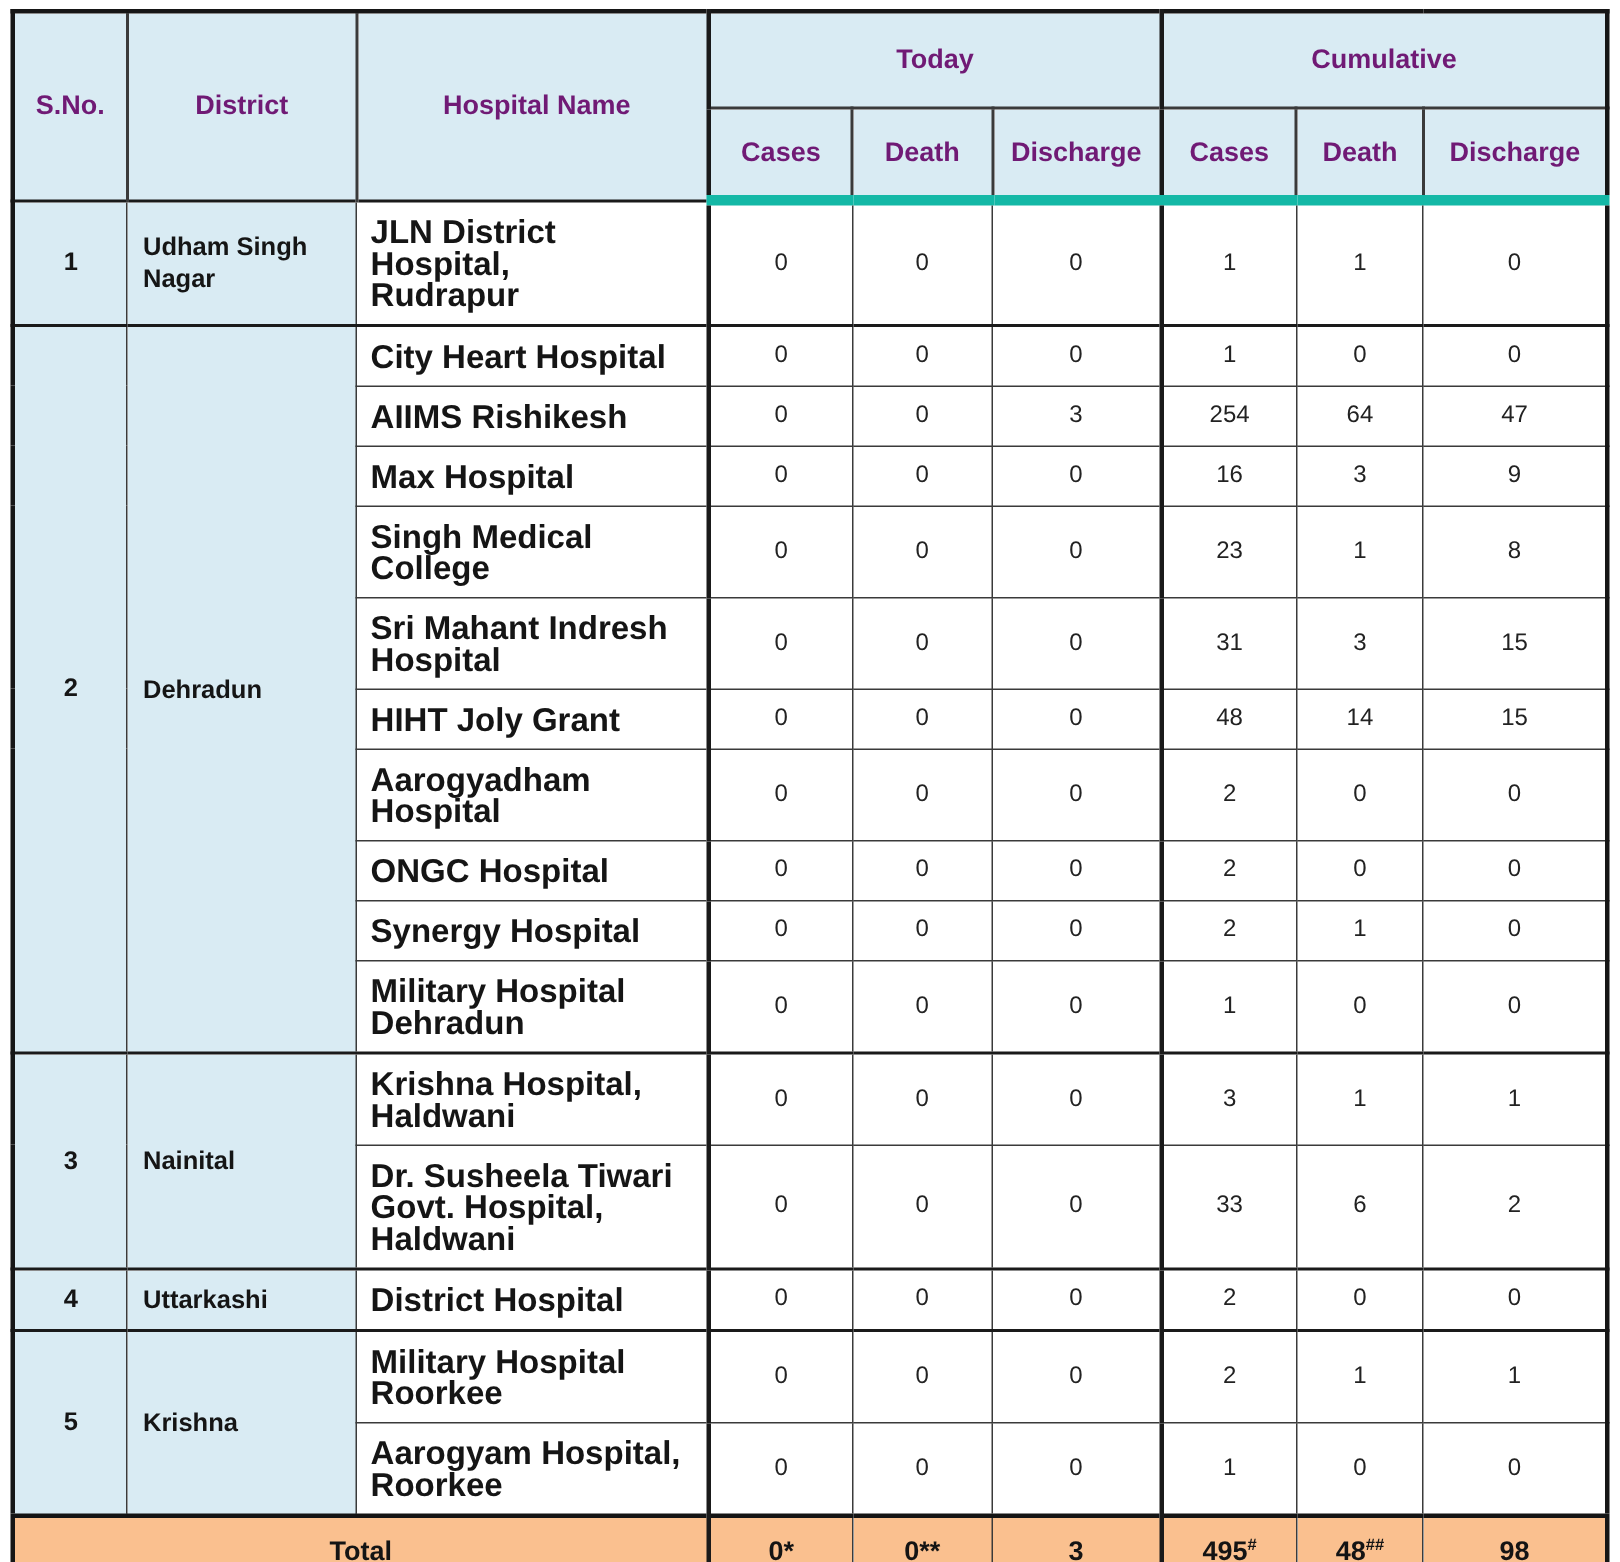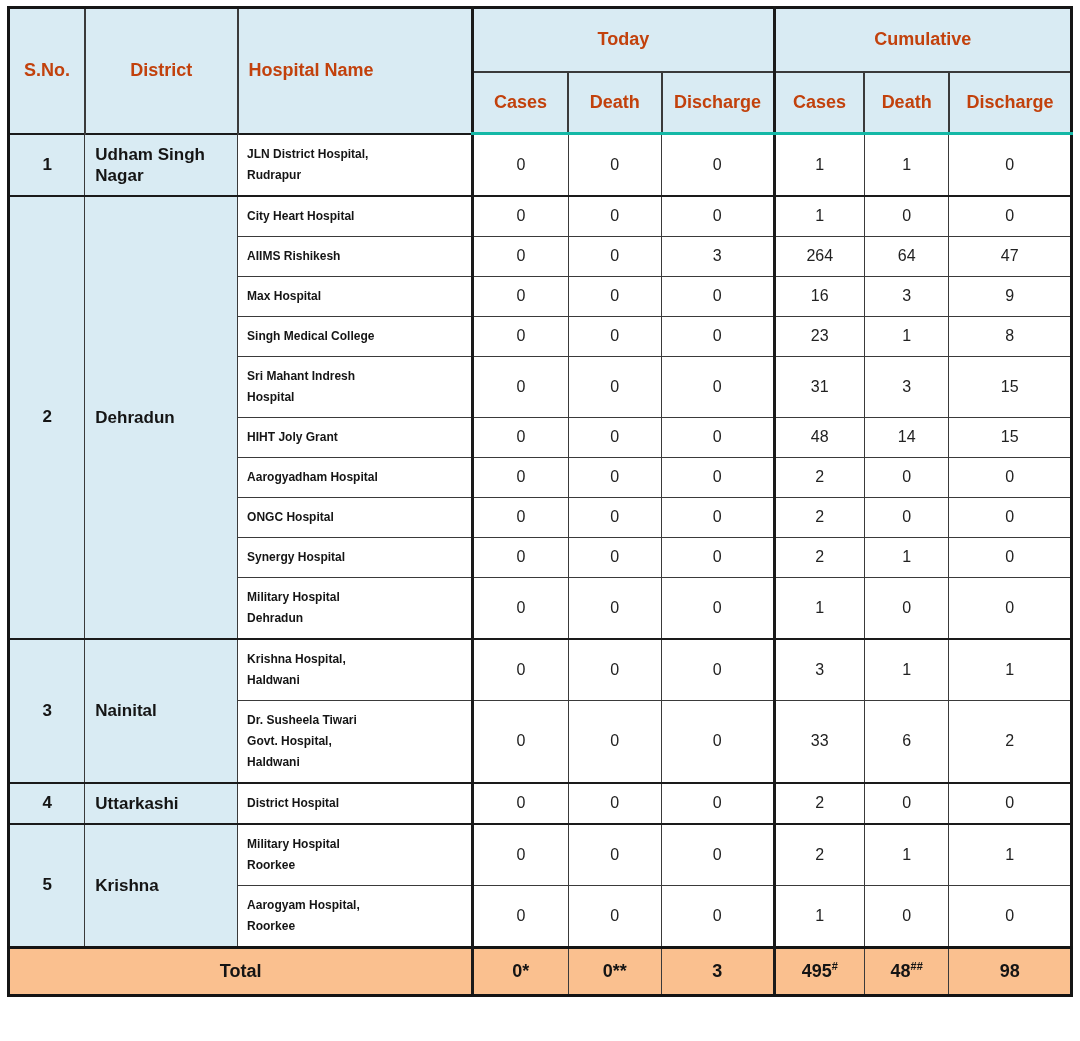--- a/index.html
+++ b/index.html
@@ -33,30 +33,30 @@
     border: 1.5px solid #3a3a3a;
     vertical-align: middle;
     overflow: hidden;
   }
 
   
   thead th {
     background: var(--header-bg, #d9ebf3);
     font-weight: 700;
     font-size: 18px;
-    color: #c2410c;
+    color: #701a75;
     text-align: center;
     padding: 4px;
     border-width: 2px;
   }
   tr.hrow1 th { height: 64px; }
   tr.hrow2 th { height: 62px; }
   tr.hrow1 th[rowspan] { border-bottom: 1px solid #a16207; }
-  tr.hrow2 th { border-bottom: 3px solid #14b8a6; }
-  th.hosp-hdr { text-align: left; padding-left: 10px; }
+  tr.hrow2 th { border-bottom: 7px solid #14b8a6; }
+  th.hosp-hdr { text-align: center; padding-left: 10px; }
 
   
   tbody td { background: #ffffff; }
   td.sno {
     background: var(--header-bg, #d9ebf3);
     text-align: center;
     font-weight: 700;
     font-size: 17px;
   }
   td.district {
@@ -65,21 +65,21 @@
     padding: 8px 4px 8px 10px;
     font-weight: 700;
     font-size: 17px;
     line-height: 21px;
     white-space: pre-line;
     margin-top: 43px;
   }
   td.hosp {
     text-align: left;
     font-weight: 700;
-    font-size: 12px;
+    font-size: 22px;
     line-height: 21px;
     padding: 9px 6px 9px 9px;
     white-space: pre-line;
   }
   td.num {
     text-align: center;
     font-size: 16px;
     font-weight: 400;
     padding: 9px 4px;
     color: #222;
@@ -164,21 +164,21 @@
           <td class="num">0</td>
           <td class="num thickl">1</td>
           <td class="num">0</td>
           <td class="num">0</td>
         </tr>
         <tr>
           <td class="hosp">AIIMS Rishikesh</td>
           <td class="num thickl">0</td>
           <td class="num">0</td>
           <td class="num">3</td>
-          <td class="num thickl">264</td>
+          <td class="num thickl">254</td>
           <td class="num">64</td>
           <td class="num">47</td>
         </tr>
         <tr>
           <td class="hosp">Max Hospital</td>
           <td class="num thickl">0</td>
           <td class="num">0</td>
           <td class="num">0</td>
           <td class="num thickl">16</td>
           <td class="num">3</td>

